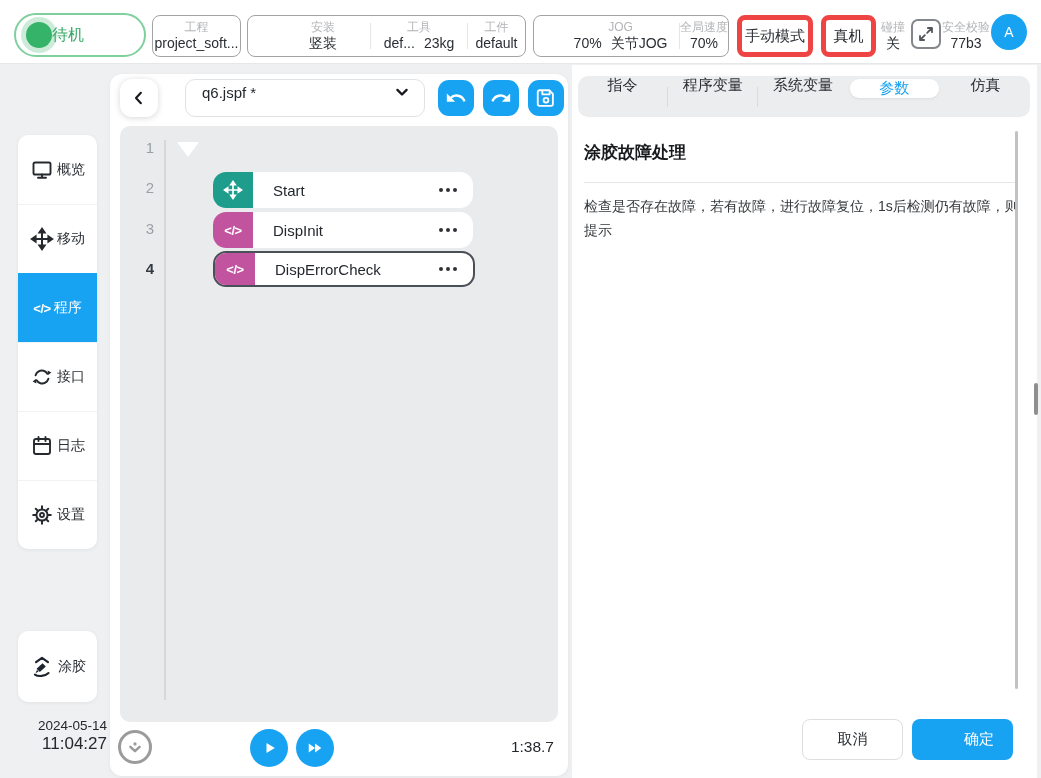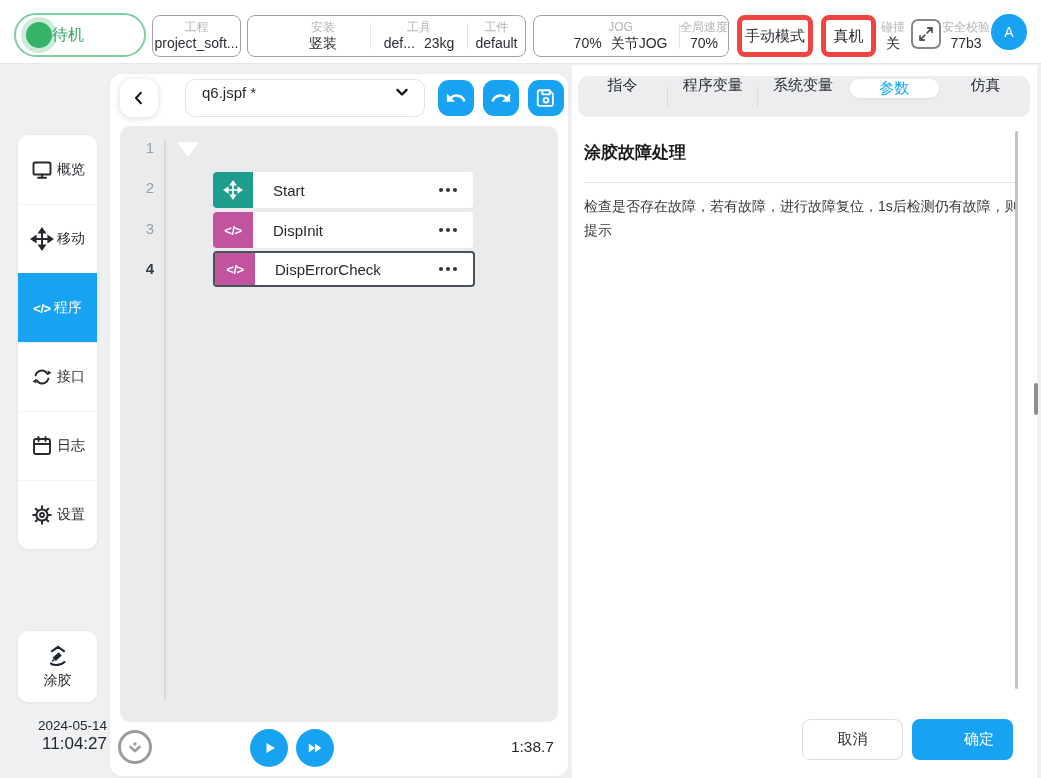--- a/index.html
+++ b/index.html
@@ -27,41 +27,41 @@
 
   
   .sidebar-card { position:absolute; left:18px; top:135px; width:79px; height:414px; background:#fff; border-radius:10px; overflow:hidden; box-shadow:0 1px 4px rgba(0,0,0,.06); }
   .side-item { height:69px; display:flex; flex-direction:row; align-items:center; justify-content:center; gap:3px; color:#26292d; border-top:1px solid #f1f2f4; }
   .side-item:first-child { border-top:none; }
   .side-item .side-label { font-size:14px; color:#2a2e33; }
   .side-item.active { background:#18a2f2; border-top-color:#18a2f2; }
   .side-item.active .side-label { color:#fff; }
   .side-item.active { color:#fff; }
   .code-glyph { font-weight:700; font-size:13px; letter-spacing:-0.5px; }
-  .plugin-card { position:absolute; left:18px; top:631px; width:79px; height:71px; background:#fff; border-radius:10px; box-shadow:0 1px 4px rgba(0,0,0,.06); display:flex; flex-direction:column; align-items:center; justify-content:center; gap:3px; color:#1d2430; }
+  .plugin-card { position:absolute; left:18px; top:631px; width:79px; height:71px; background:#fff; border-radius:10px; box-shadow:0 1px 4px rgba(0,0,0,.06); display:flex; align-items:center; justify-content:center; gap:3px; color:#1d2430; }
   .plugin-card .side-label { font-size:14px; color:#2a2e33; }
   .datetime { position:absolute; left:8px; top:717px; width:99px; text-align:right; color:#24282d; }
   .datetime .date { font-size:13.5px; line-height:17px; }
   .datetime .time { font-size:17px; line-height:20px; }
 
   
   .editor-panel { position:absolute; left:110px; top:74px; width:458px; height:702px; background:#fff; border-radius:12px; box-shadow:0 1px 4px rgba(0,0,0,.05); }
   .back-btn { position:absolute; left:10px; top:5px; width:38px; height:38px; border-radius:12px; background:#fff; box-shadow:0 1px 6px rgba(0,0,0,.16); display:flex; align-items:center; justify-content:center; }
   .file-select { position:absolute; left:75px; top:5px; width:240px; height:38px; border:1px solid #e0e2e4; border-radius:10px; background:#fff; display:flex; align-items:center; padding:0 12px 12px 16px; }
   .file-name { flex:1; font-size:15px; color:#24282d; }
   .tool-btn { position:absolute; top:6px; width:36px; height:36px; border-radius:11px; background:#18a2f2; display:flex; align-items:center; justify-content:center; }
   .code-list { position:absolute; left:10px; top:52px; width:438px; height:596px; background:#e9ebed; border-radius:10px; }
   .line-num { position:absolute; left:8px; width:26px; text-align:right; font-size:15px; color:#9aa0a5; }
   .line-num.current { color:#343a40; font-weight:700; }
   .indent-line { position:absolute; left:44px; top:14px; width:2px; height:560px; background:#d5d7d9; }
   .tri-down { position:absolute; left:57px; top:16px; width:0; height:0; border-left:11px solid transparent; border-right:11px solid transparent; border-top:15px solid #fff; }
   .main-row { position:absolute; left:83px; top:5px; width:254px; height:34px; background:#fff; border-radius:9px; display:flex; align-items:center; padding-left:32px; gap:7px; }
   .main-row .main-title { font-size:15px; font-weight:700; color:#24282d; }
   .main-row .main-mode { font-size:12px; color:#3c4044; }
-  .cmd-row { position:absolute; left:93px; width:260px; height:36px; background:#fff; border-radius:4px; display:flex; align-items:center; overflow:hidden; }
+  .cmd-row { position:absolute; left:93px; width:260px; height:36px; background:#fff; border-radius:13px; display:flex; align-items:center; overflow:hidden; }
   .cmd-row.selected { border:2px solid #495057; width:262px; }
   .cmd-icon { width:40px; align-self:stretch; display:flex; align-items:center; justify-content:center; color:#fff; flex:none; }
   .cmd-icon.teal { background:#1e9c8c; }
   .cmd-icon.magenta { background:#c1539f; }
   .cmd-label { flex:1; font-size:15px; color:#24282d; padding-left:20px; }
   .dots { display:flex; gap:3px; padding-right:16px; }
   .dots i { width:4px; height:4px; border-radius:50%; background:#2f3236; }
   .collapse-btn { position:absolute; left:8px; top:656px; width:34px; height:34px; border:3px solid #9b9b9b; border-radius:50%; display:flex; align-items:center; justify-content:center; background:#fff; }
   .play-btn, .ff-btn { position:absolute; top:655px; width:38px; height:38px; border-radius:50%; background:#18a2f2; display:flex; align-items:center; justify-content:center; }
   .play-btn { left:140px; } .ff-btn { left:186px; }

